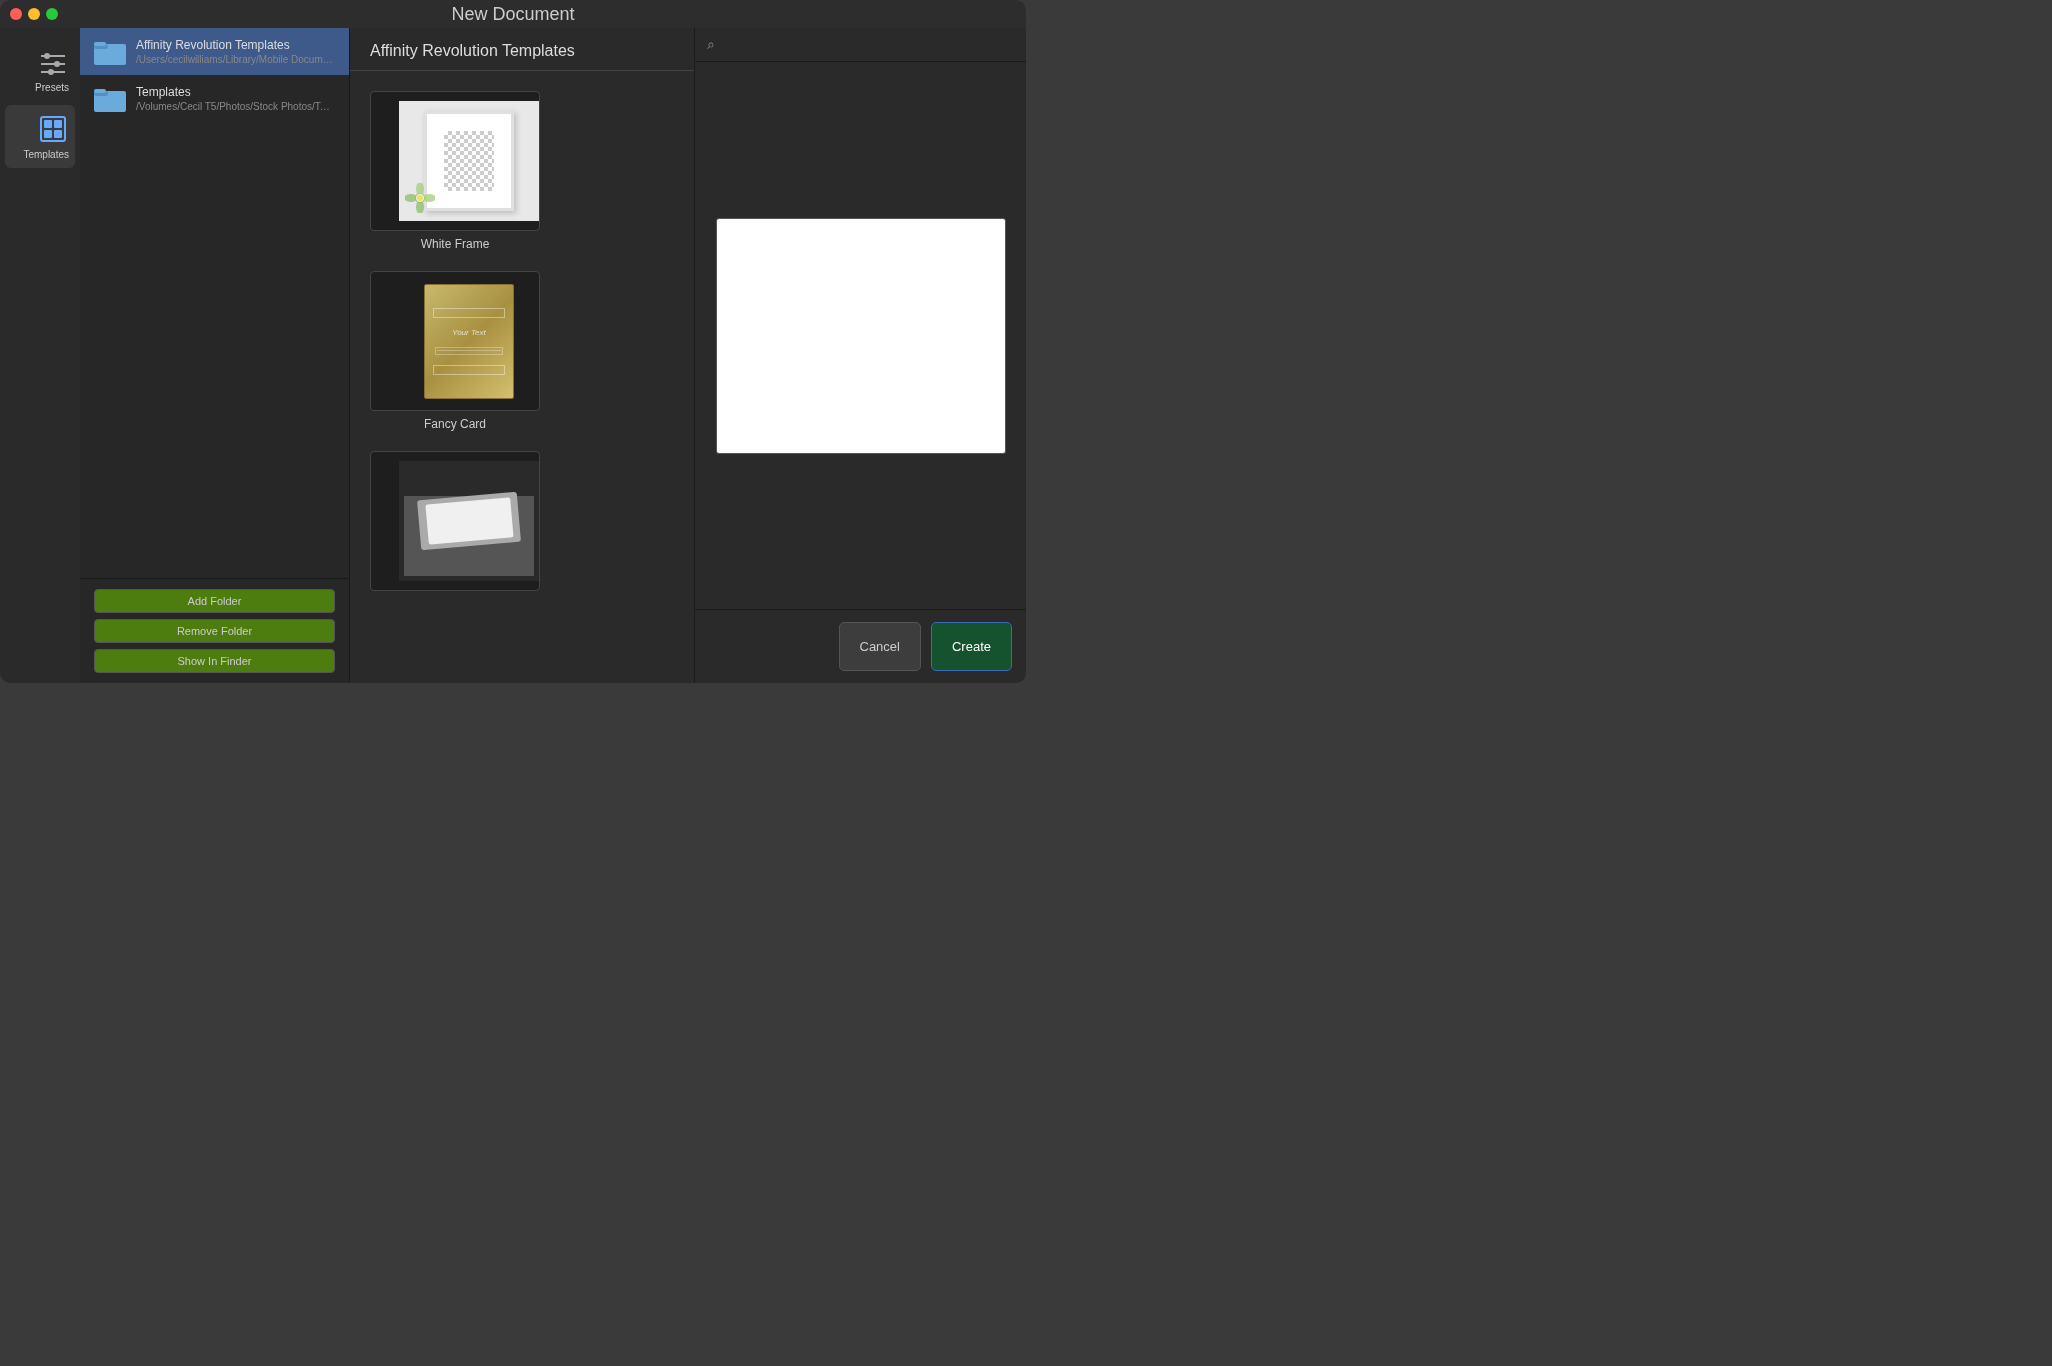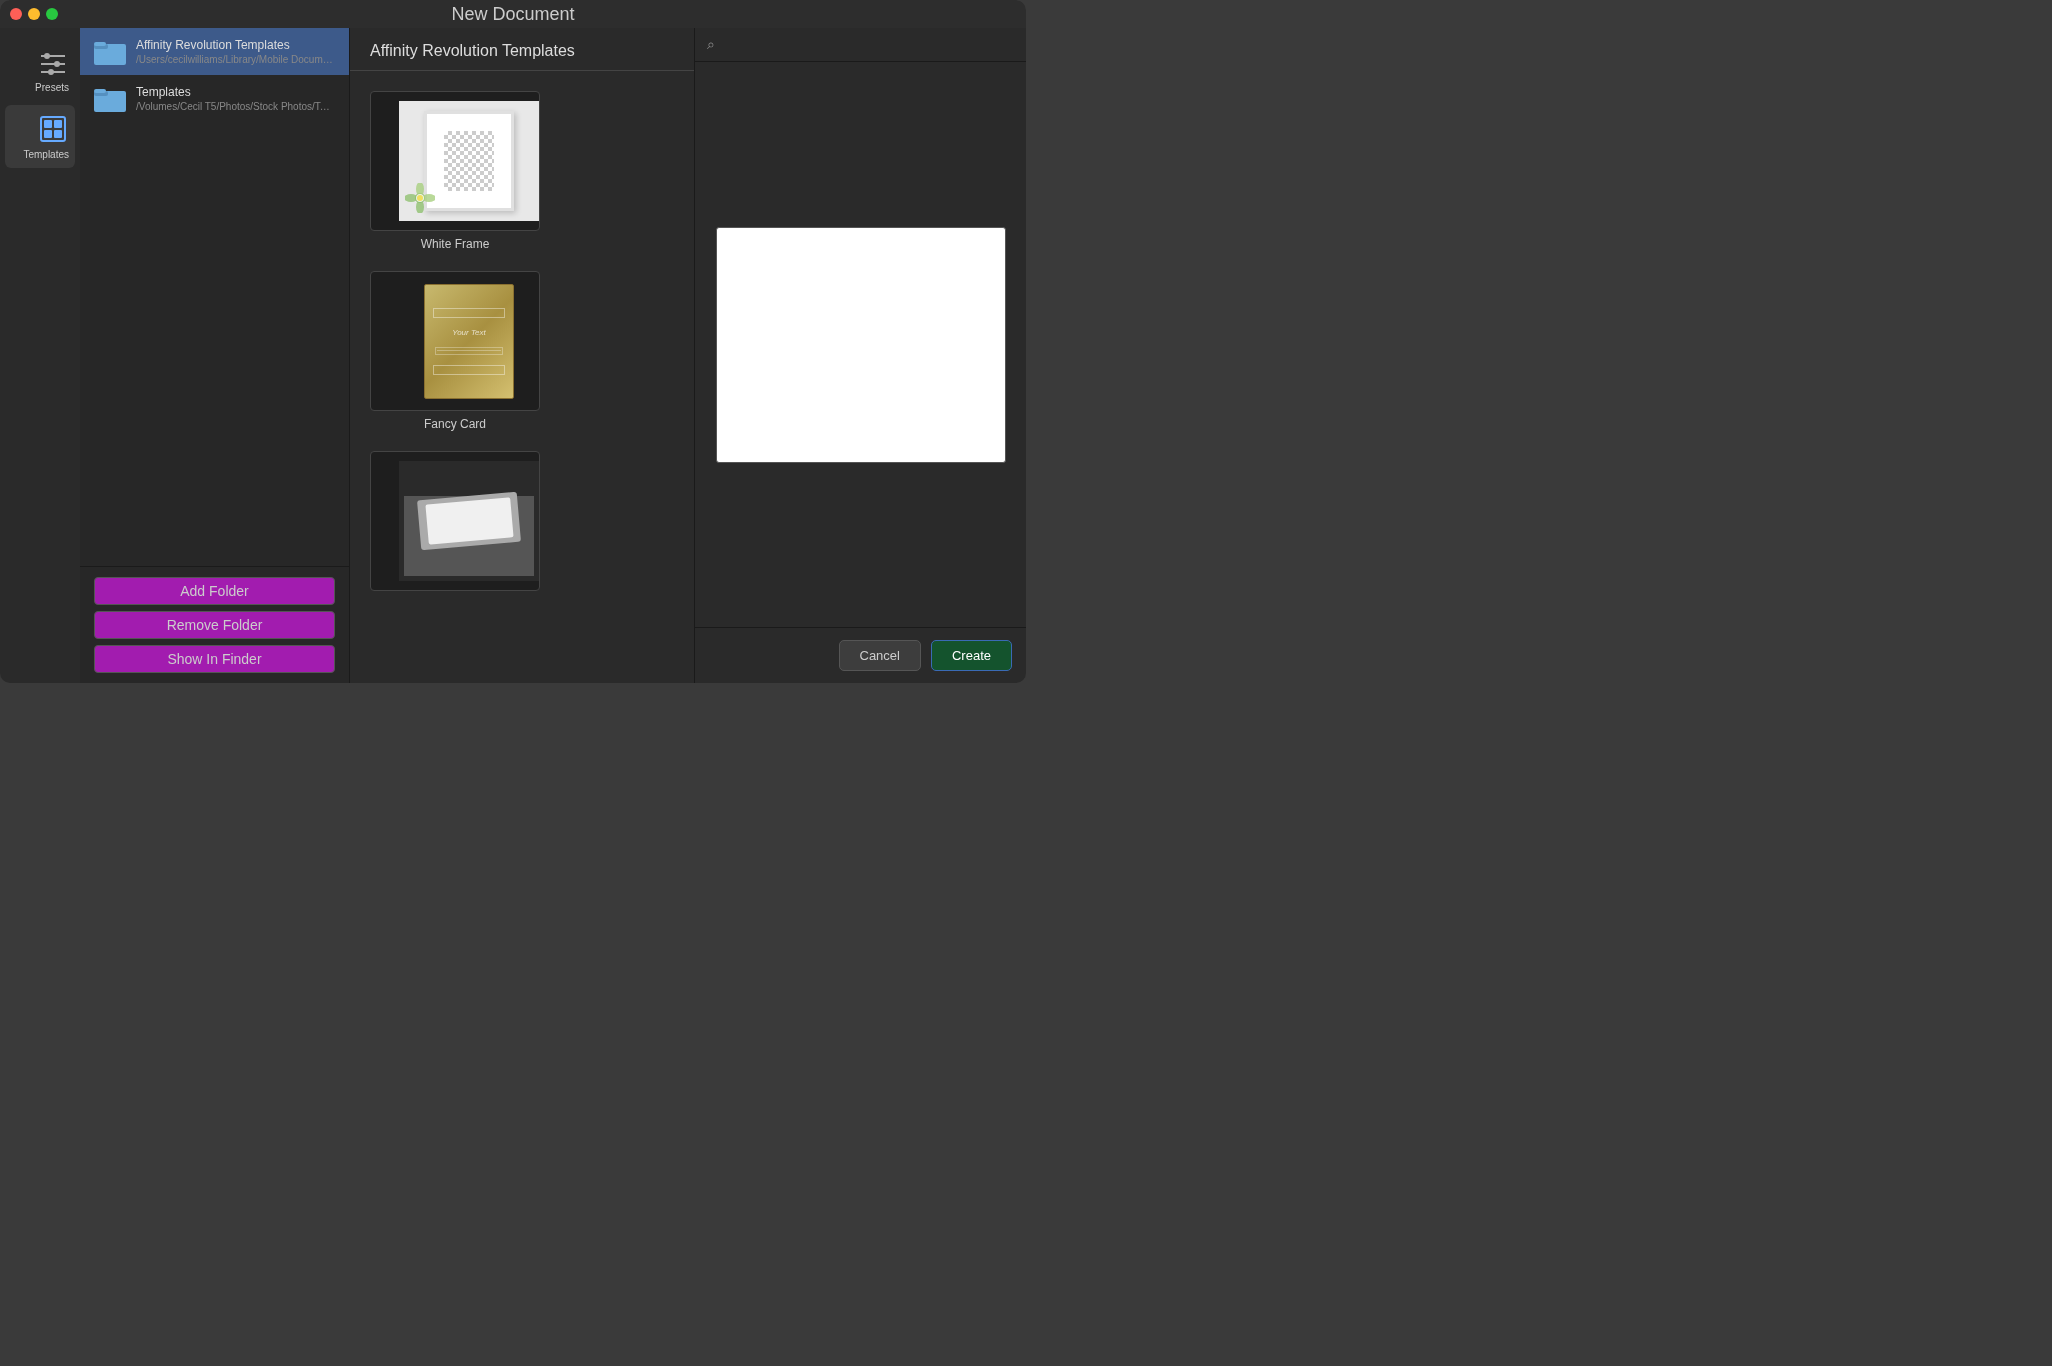--- a/index.html
+++ b/index.html
@@ -136,26 +136,26 @@
       text-overflow: ellipsis;
     }
     .folder-actions {
       padding: 10px 14px;
       display: flex;
       flex-direction: column;
       gap: 6px;
       border-top: 1px solid #1a1a1a;
     }
     .folder-action-btn {
-      background: #a21caf;
+      background: #4d7c0f;
       color: #ccc;
       border: 1px solid #555;
       border-radius: 4px;
       padding: 5px 10px;
-      font-size: 14px;
+      font-size: 11px;
       cursor: pointer;
       text-align: center;
     }
 
     
     .template-panel {
       flex: 1;
       background: #2a2a2a;
       display: flex;
       flex-direction: column;
@@ -309,21 +309,21 @@
       border-radius: 3px;
     }
     .preview-footer {
       padding: 12px 14px;
       display: flex;
       justify-content: flex-end;
       gap: 10px;
       border-top: 1px solid #1a1a1a;
     }
     .dialog-btn {
-      padding: 7px 20px;
+      padding: 16px 20px;
       border-radius: 5px;
       font-size: 13px;
       cursor: pointer;
       border: 1px solid #555;
     }
     .btn-cancel {
       background: #3d3d3d;
       color: #ccc;
     }
     .btn-create {

